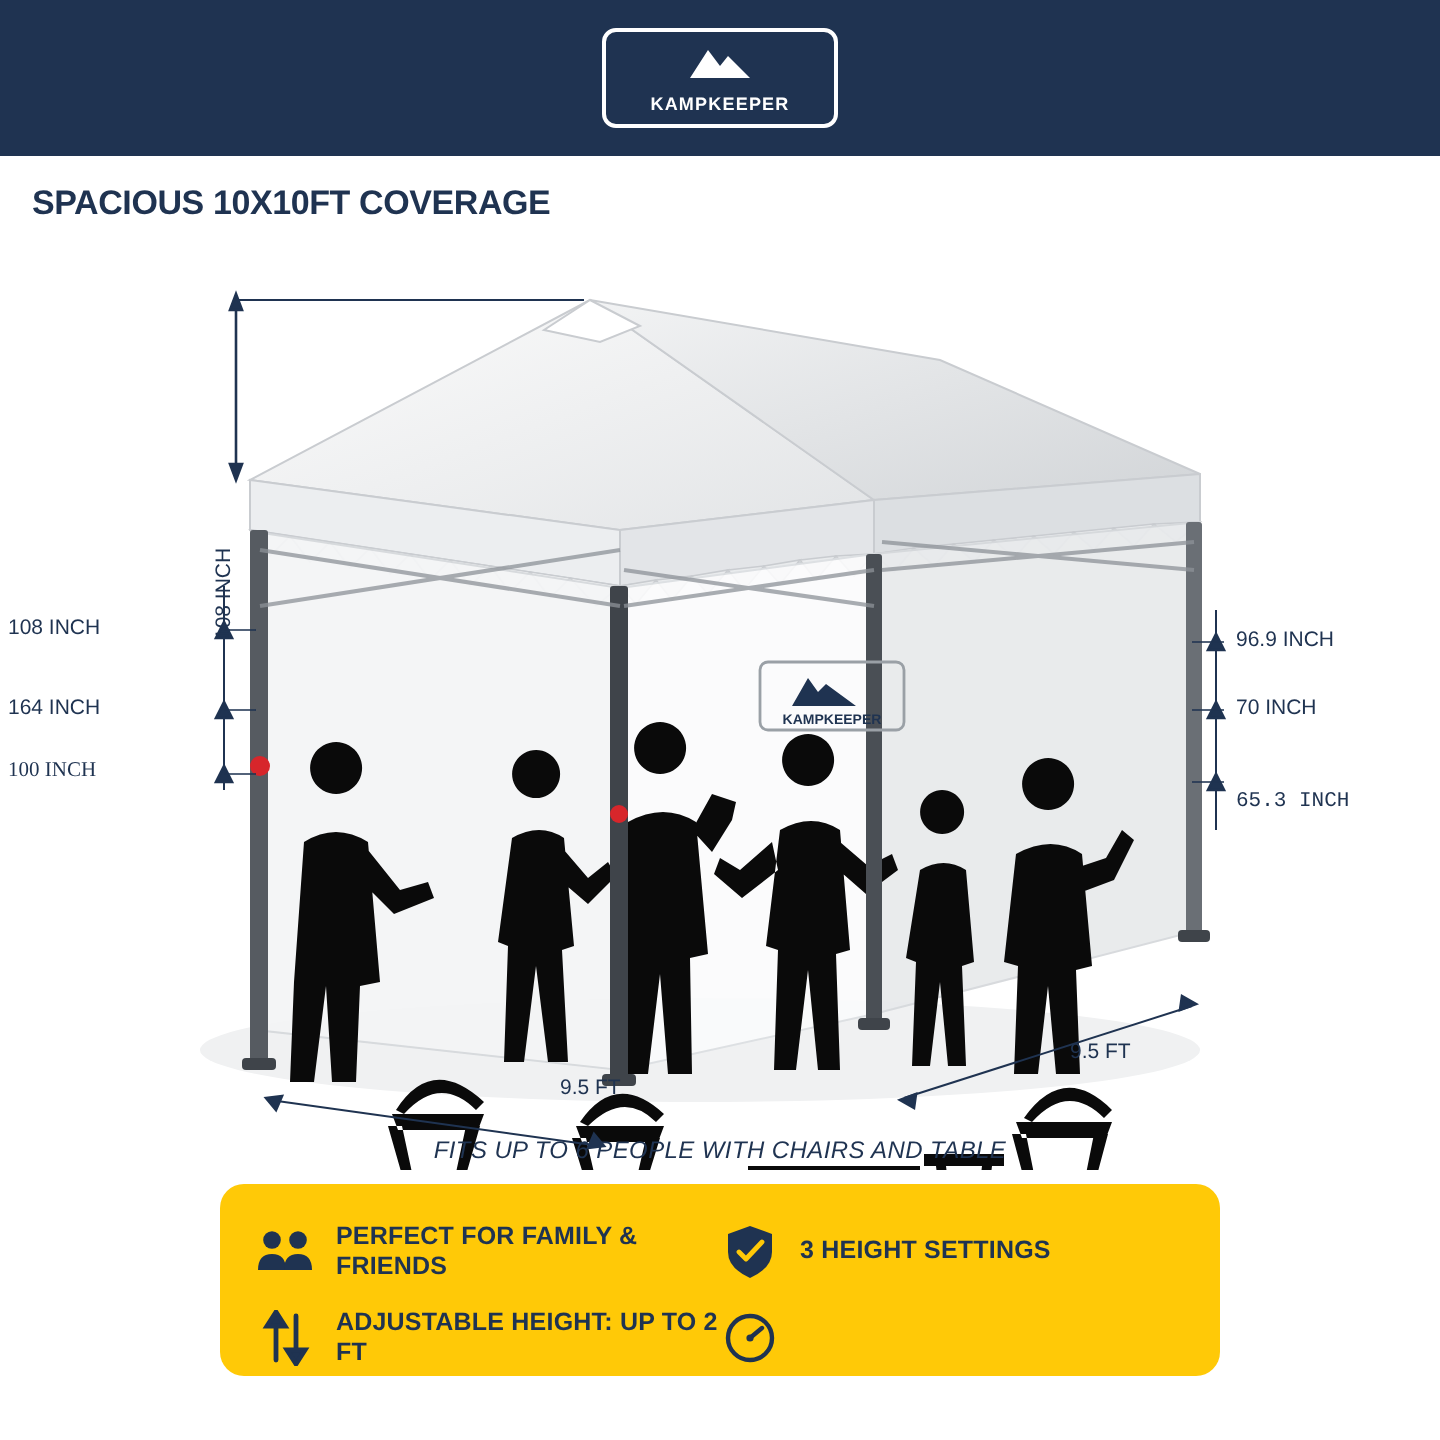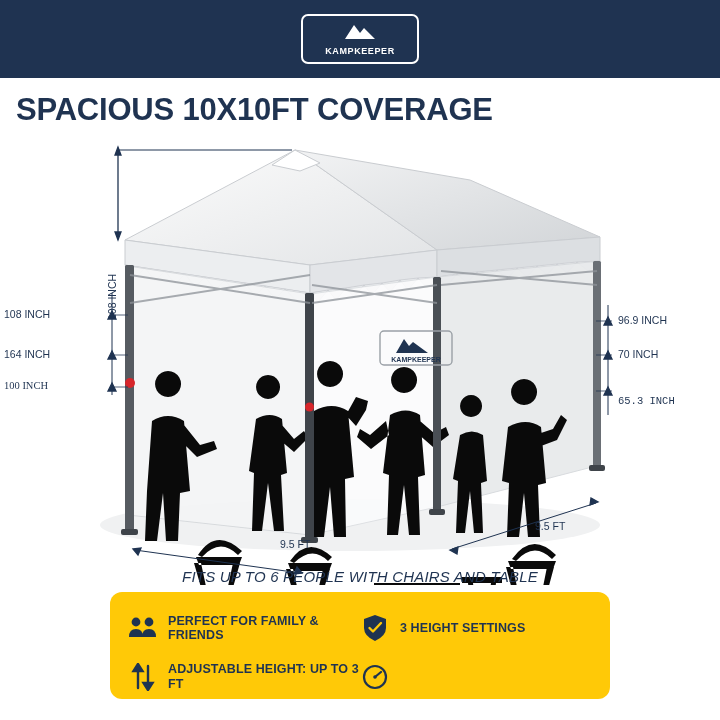--- a/index.html
+++ b/index.html
@@ -32,21 +32,21 @@
     color: #ffffff;
     font-size: 9px;
     font-weight: bold;
     letter-spacing: 0.6px;
   }
 
   
   .title {
     position: absolute;
     left: 16px; top: 92px;
-    font-size: 31px;
+    font-size: 17px;
     font-weight: bold;
     color: #1f3351;
     letter-spacing: -0.2px;
   }
 
   
   .stage {
     position: absolute;
     left: 0; top: 125px;
     width: 640px; height: 460px;
@@ -67,31 +67,31 @@
     white-space: nowrap;
     transform-origin: 0 0;
     transform: rotate(-90deg);
   }
 
   .caption {
     position: absolute;
     left: 0; width: 720px;
     top: 568px;
     text-align: center;
-    font-size: 15px;
+    font-size: 12px;
     font-style: italic;
     color: #1f3351;
     letter-spacing: 0.2px;
   }
 
   
   .features {
     position: absolute;
     left: 110px; top: 592px;
-    width: 500px; height: 107px;
+    width: 500px; height: 96px;
     background: #ffc907;
     border-radius: 12px;
     padding: 14px 18px 0 18px;
   }
   .feat-grid {
     display: grid;
     grid-template-columns: 1fr 1fr;
     grid-template-rows: 1fr 1fr;
     height: 100%;
     row-gap: 4px;
@@ -337,21 +337,21 @@
       <span class="feat-icon">
         <svg width="24" height="28" viewBox="0 0 24 28">
           <g stroke="#1f3351" stroke-width="2.4" fill="#1f3351">
             <line x1="7" y1="4" x2="7" y2="25" stroke-linecap="round"></line>
             <polygon points="7,1 2.5,8 11.5,8"></polygon>
             <line x1="17" y1="3" x2="17" y2="24" stroke-linecap="round"></line>
             <polygon points="17,27 12.5,20 21.5,20"></polygon>
           </g>
         </svg>
       </span>
-      <span class="feat-text">ADJUSTABLE HEIGHT: UP TO 3 FT</span>
+      <span class="feat-text">ADJUSTABLE HEIGHT: UP TO 2 FT</span>
     </div>
 
     <div class="feat">
       <span class="feat-icon">
         <svg width="26" height="26" viewBox="0 0 26 26">
           <circle cx="13" cy="13" r="11" fill="none" stroke="#1f3351" stroke-width="2.2"></circle>
           <line x1="13" y1="13" x2="19" y2="8" stroke="#1f3351" stroke-width="2.2" stroke-linecap="round"></line>
           <circle cx="13" cy="13" r="1.8" fill="#1f3351"></circle>
         </svg>
       </span>

